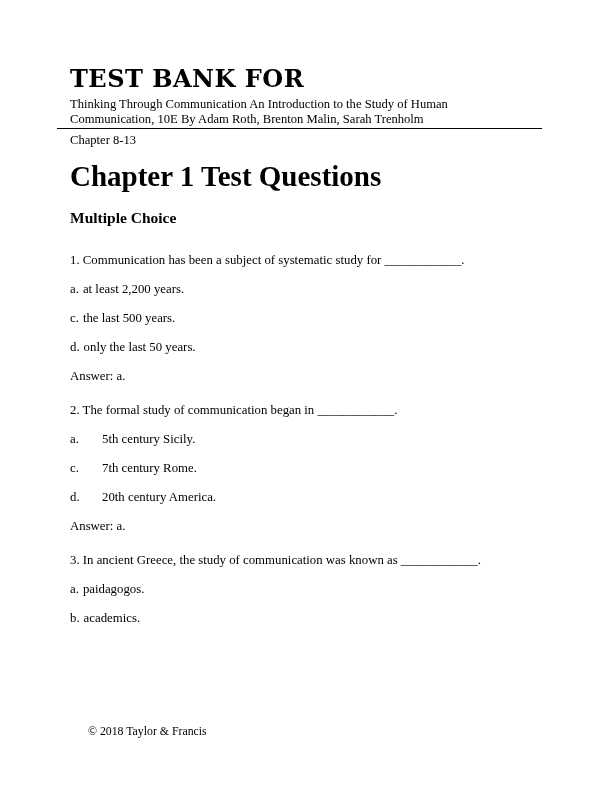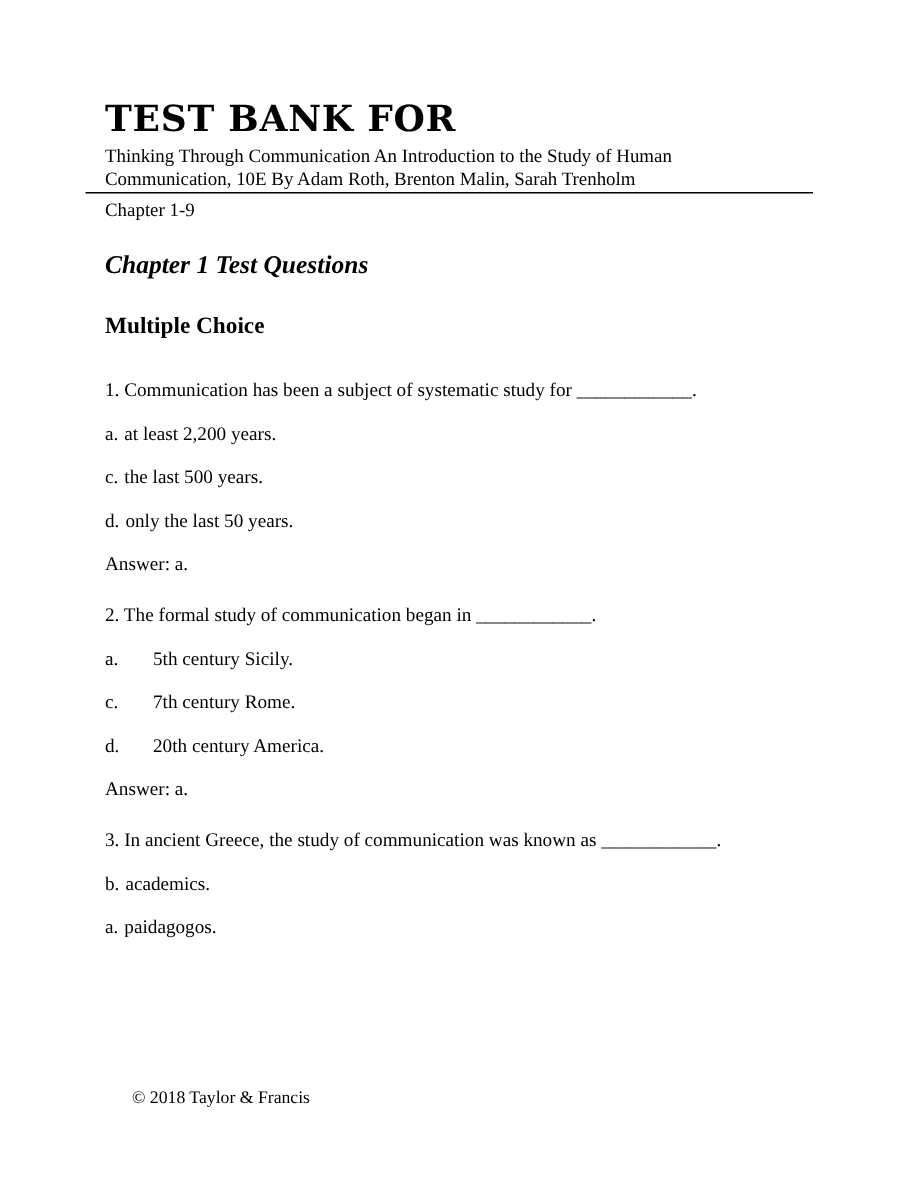--- a/index.html
+++ b/index.html
@@ -38,25 +38,24 @@
     margin: 2px 0 0 -13px;
     width: calc(100% + 13px);
     height: 0;
   }
   .chapter-range {
     font-size: 12.6px;
     line-height: 15px;
     margin-top: 4px;
   }
   h1.doc-title {
-    font-size: 17px;
+    font-size: 29px;
     line-height: 23px;
     font-weight: bold;
     margin: 17px 0 0 0;
-    font-style: italic;
   }
   h2.section-heading {
     font-size: 15.5px;
     line-height: 17px;
     font-weight: bold;
     margin: 21px 0 0 0;
   }
   .question { margin: 0 0 21px 0; }
   .question p {
     font-size: 12.8px;
@@ -86,21 +85,21 @@
 </head>
 <body>
 
 <div class="page">
 
   <header>
     <div class="brand">TEST BANK FOR</div>
     <div class="subtitle first">Thinking Through Communication An Introduction to the Study of Human</div>
     <div class="subtitle">Communication, 10E By Adam Roth, Brenton Malin, Sarah Trenholm</div>
     <div class="header-rule"></div>
-    <div class="chapter-range">Chapter 1-9</div>
+    <div class="chapter-range">Chapter 8-13</div>
   </header>
 
   <h1 class="doc-title">Chapter 1 Test Questions</h1>
 
   <h2 class="section-heading">Multiple Choice</h2>
 
   <section class="question">
     <p class="prompt">1. Communication has been a subject of systematic study for ____________.</p>
     <p class="option"><span class="letter">a.</span><span>at least 2,200 years.</span></p>
     <p class="option"><span class="letter">c.</span><span>the last 500 years.</span></p>
@@ -111,19 +110,19 @@
   <section class="question">
     <p class="prompt">2. The formal study of communication began in ____________.</p>
     <p class="option tabbed"><span class="letter">a.</span><span>5th century Sicily.</span></p>
     <p class="option tabbed"><span class="letter">c.</span><span>7th century Rome.</span></p>
     <p class="option tabbed"><span class="letter">d.</span><span>20th century America.</span></p>
     <p class="answer">Answer: a.</p>
   </section>
 
   <section class="question">
     <p class="prompt">3. In ancient Greece, the study of communication was known as ____________.</p>
+    <p class="option"><span class="letter">a.</span><span>paidagogos.</span></p>
     <p class="option"><span class="letter">b.</span><span>academics.</span></p>
-    <p class="option"><span class="letter">a.</span><span>paidagogos.</span></p>
   </section>
 
   <div class="page-footer">© 2018 Taylor &amp; Francis</div>
 
 </div>
 
 </body></html>

